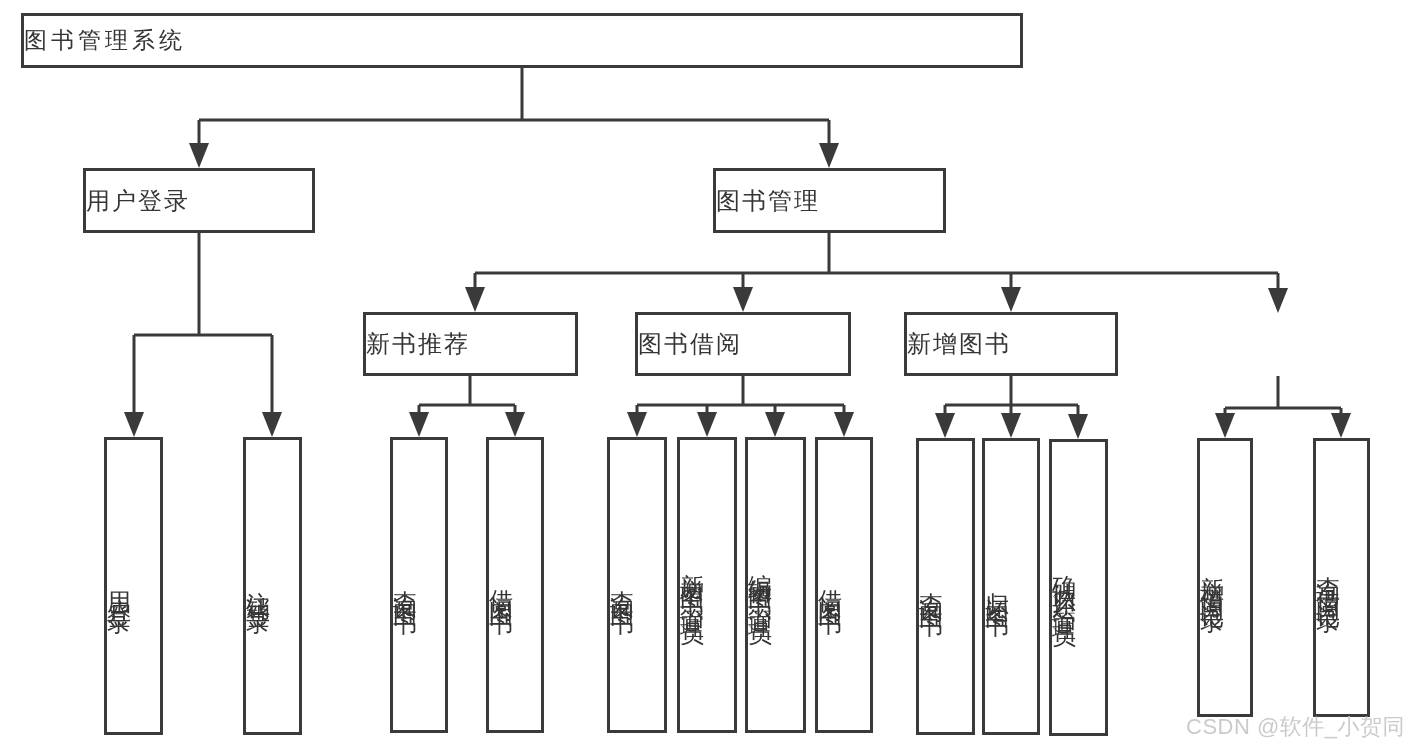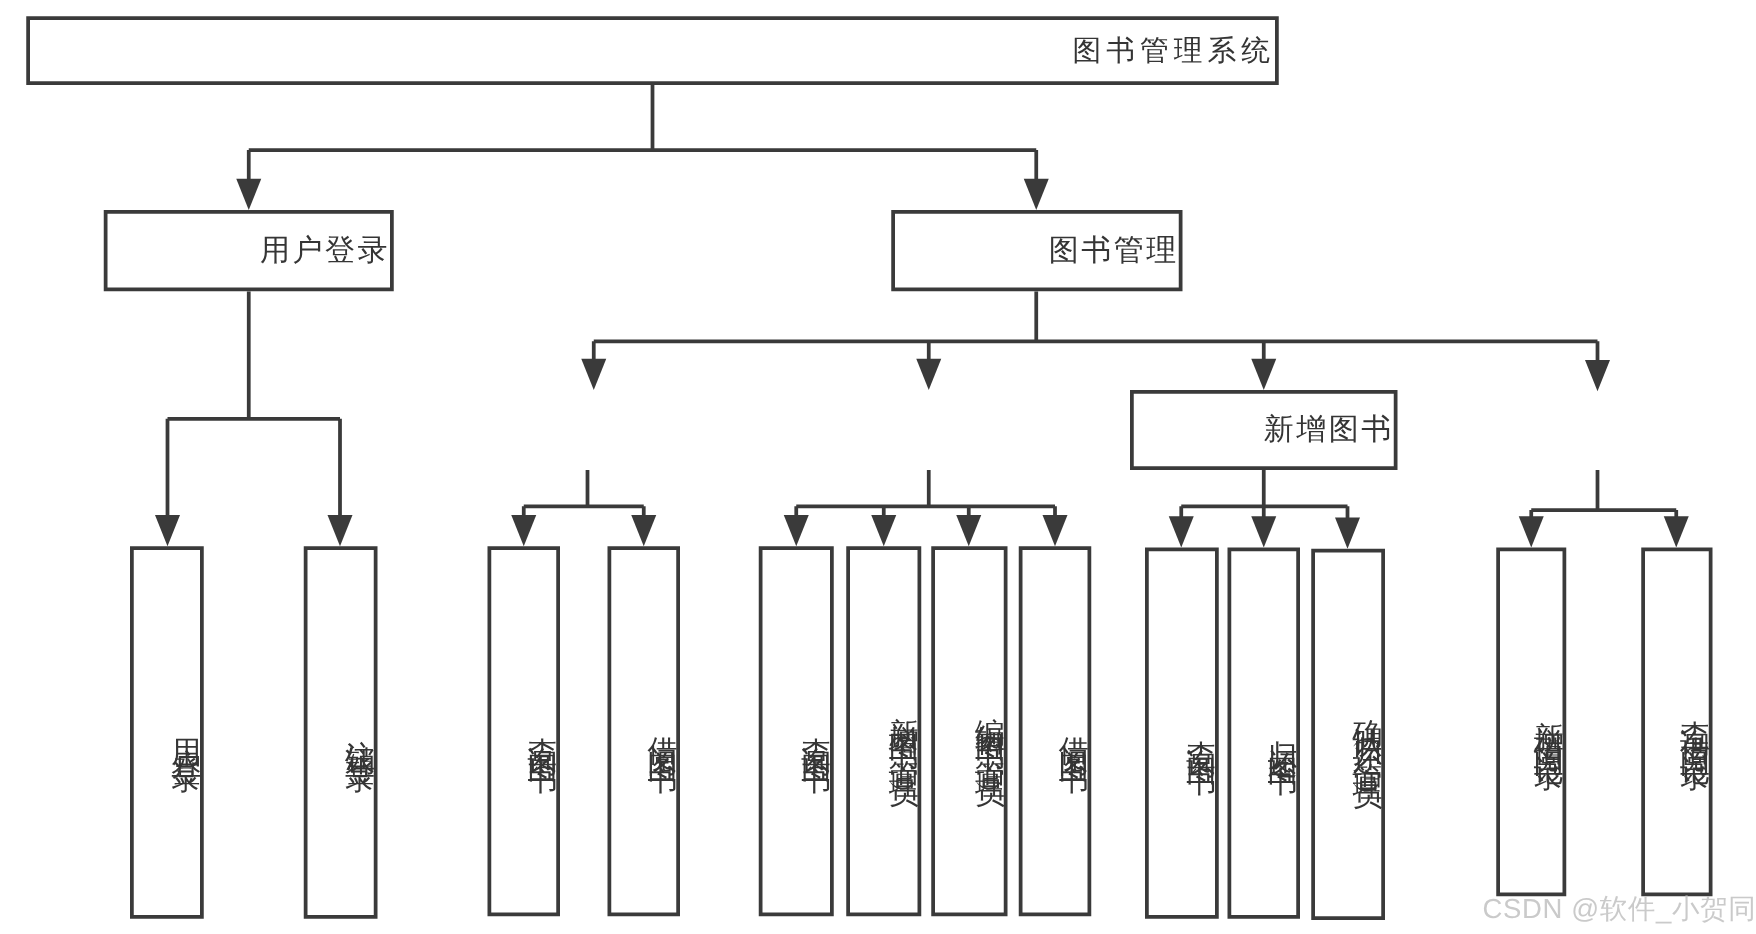--- a/index.html
+++ b/index.html
@@ -1,20 +1,20 @@
 <!DOCTYPE html>
 <html><head>
 <meta charset="utf-8">
 <style>
   html,body{margin:0;padding:0;background:#ffffff;}
   body{font-family:"Liberation Sans",sans-serif;}
   .stage{position:relative;width:1405px;height:747px;background:#ffffff;overflow:hidden;}
   .connectors{position:absolute;left:0;top:0;width:1405px;height:747px;}
   .node{position:absolute;box-sizing:border-box;border:3px solid #3a3a3a;background:#ffffff;
-        display:flex;align-items:center;justify-content:flex-end;color:#353535;}
+        display:flex;align-items:center;justify-content:flex-start;color:#353535;}
   .node span{display:block;line-height:1;}
   .h span{font-size:24px;letter-spacing:2px;white-space:nowrap;}
   .rootbox span{font-size:23px;letter-spacing:4px;}
   .v span{writing-mode:vertical-rl;text-orientation:mixed;font-size:24px;letter-spacing:7px;}
   .watermark{position:absolute;left:1186px;top:714px;font-size:22px;line-height:1.2;
              color:#c6c6c6;letter-spacing:0.5px;white-space:nowrap;opacity:0.92;}
 </style>
 </head>
 <body>
 
@@ -65,20 +65,26 @@
     <span>图书管理系统</span>
   </div>
 
   <div class="node h" style="left:83px;top:168px;width:232px;height:65px">
     <span>用户登录</span>
   </div>
   <div class="node h" style="left:713px;top:168px;width:233px;height:65px">
     <span>图书管理</span>
   </div>
 
+  <div class="node h" style="left:363px;top:312px;width:215px;height:64px">
+    <span>新书推荐</span>
+  </div>
+  <div class="node h" style="left:635px;top:312px;width:216px;height:64px">
+    <span>图书借阅</span>
+  </div>
   <div class="node h" style="left:904px;top:312px;width:214px;height:64px">
     <span>新增图书</span>
   </div>
 
   <div class="node v" style="left:104px;top:437px;width:59px;height:298px">
     <span>用户登录</span>
   </div>
   <div class="node v" style="left:243px;top:437px;width:59px;height:298px">
     <span>注销登录</span>
   </div>

